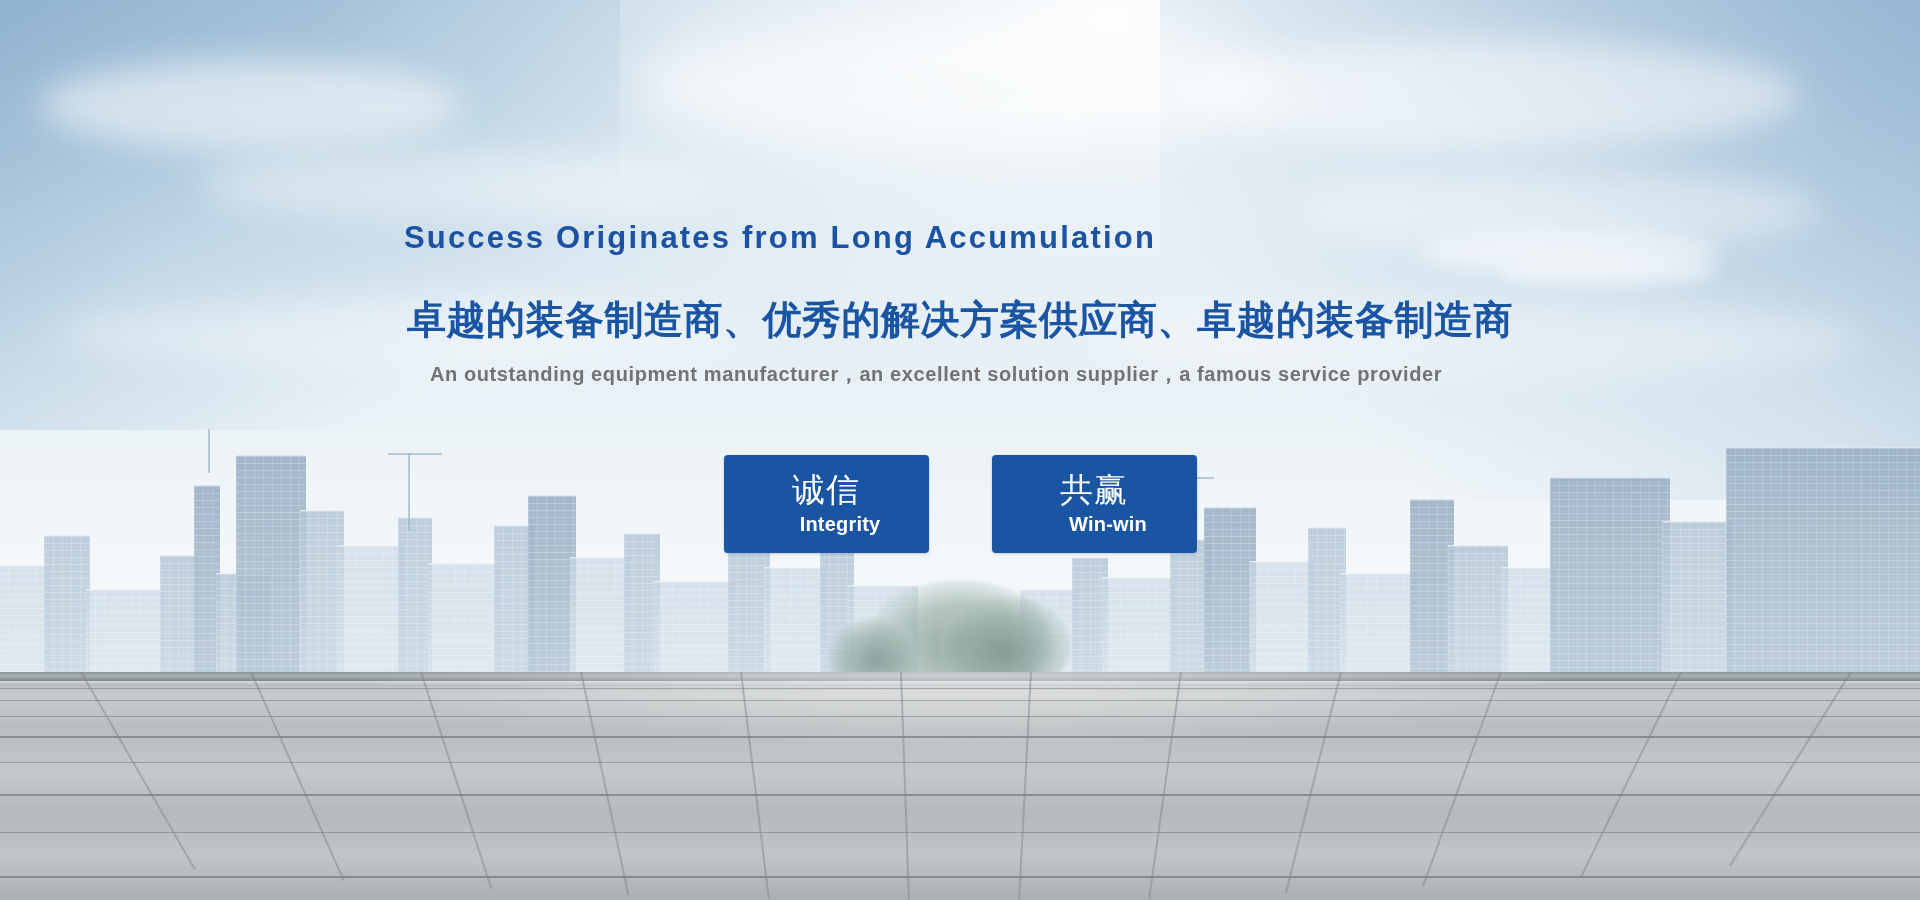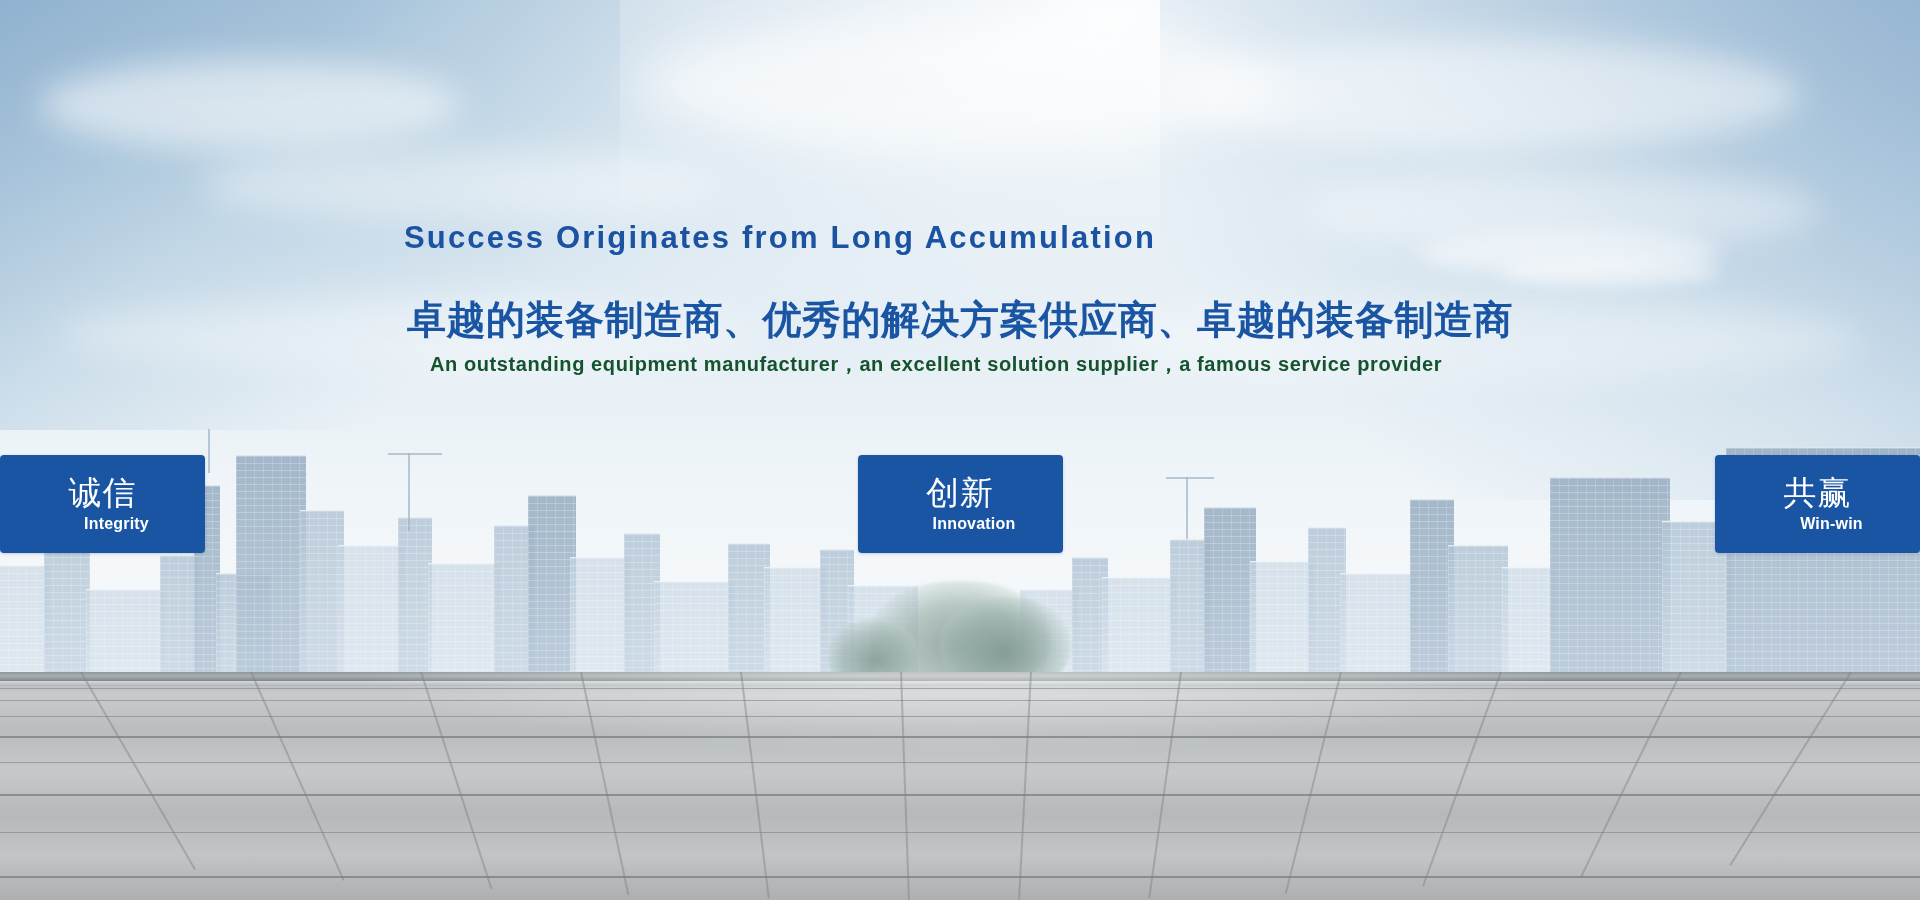--- a/index.html
+++ b/index.html
@@ -153,34 +153,34 @@
   .sub-cn {
     position:absolute; left:0; top:300px; width:1920px;
     font-size:39px;
     font-weight:bold;
     letter-spacing:0.5px;
     color:#1a55a3;
     line-height:1;
     white-space:nowrap;
   }
   .sub-en {
-    position:absolute; left:0; top:354px; width:1872px;
+    position:absolute; left:0; top:364px; width:1872px;
     font-size:20px;
     font-weight:bold;
     letter-spacing:0.6px;
-    color:#14532d;
+    color:#737373;
     line-height:1;
     white-space:nowrap;
   }
 
   
   .values {
     position:absolute; left:0; top:455px; width:1920px;
     display:flex;
-    justify-content:space-between;
+    justify-content:center;
     gap:63px;
   }
   .value-card {
     width:205px;
     height:98px;
     background:#1a55a3;
     border-radius:4px;
     color:#ffffff;
     display:flex;
     flex-direction:column;
@@ -188,21 +188,21 @@
     justify-content:center;
     box-shadow:0 1px 3px rgba(30,60,100,0.22);
   }
   .value-cn {
     font-size:33px;
     font-weight:400;
     line-height:1.1;
     letter-spacing:1px;
   }
   .value-en {
-    font-size:16px;
+    font-size:20px;
     font-weight:bold;
     line-height:1.2;
     margin-top:3px;
     letter-spacing:0.2px;
     margin-left:28px;
   }
 </style>
 </head>
 <body>
 
@@ -305,23 +305,19 @@
     <div class="sub-cn">卓越的装备制造商、优秀的解决方案供应商、卓越的装备制造商</div>
 
     <div class="sub-en">An outstanding equipment manufacturer，an excellent  solution supplier，a famous  service provider</div>
 
     <div class="values">
       <div class="value-card">
         <div class="value-cn">诚信</div>
         <div class="value-en">Integrity</div>
       </div>
       <div class="value-card">
-        <div class="value-cn">创新</div>
-        <div class="value-en">Innovation</div>
-      </div>
-      <div class="value-card">
         <div class="value-cn">共赢</div>
         <div class="value-en">Win-win</div>
       </div>
     </div>
 
   </div>
 </div>
 
 </body></html>

